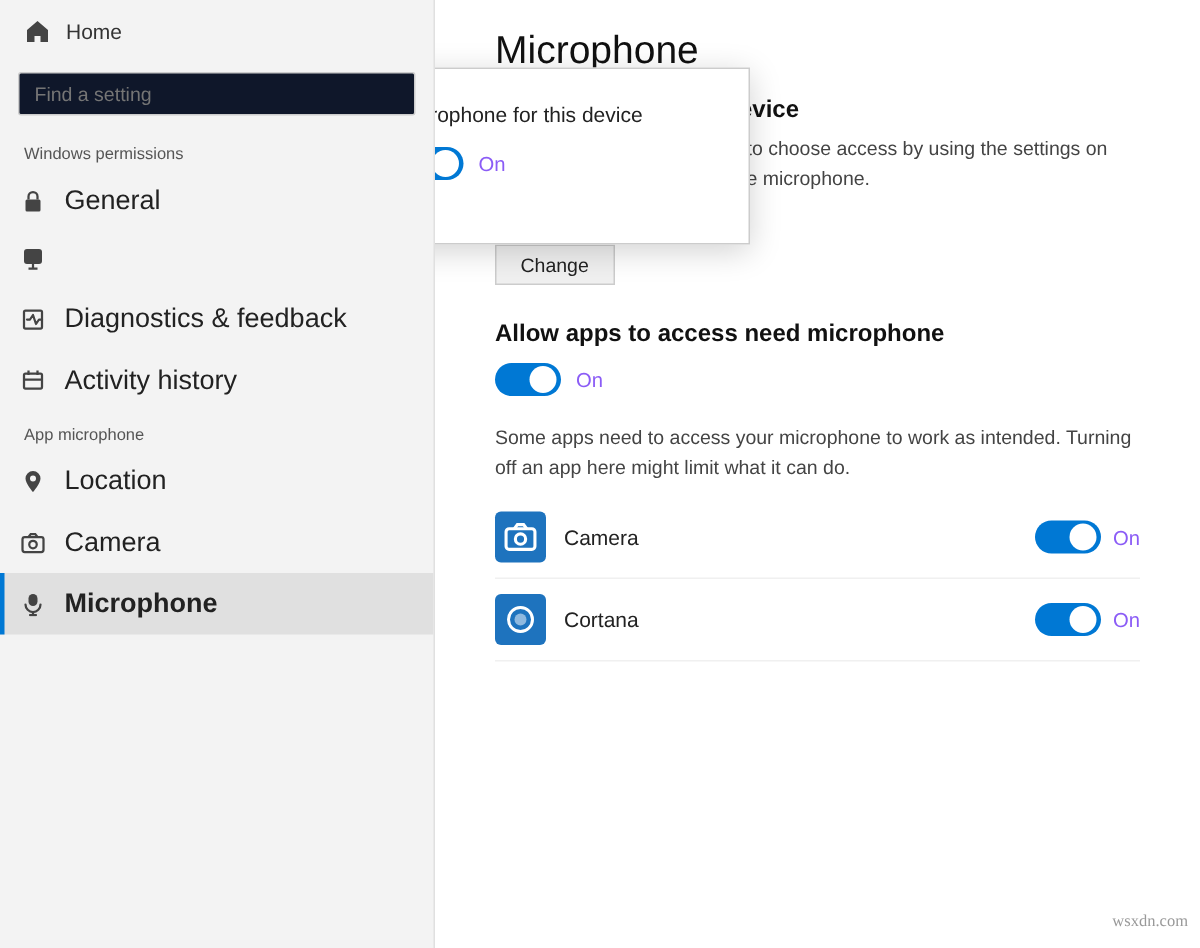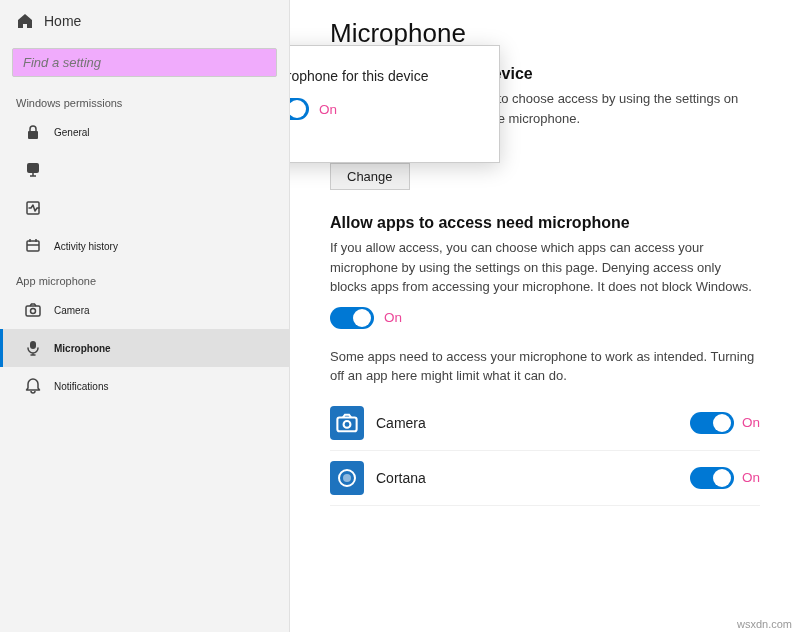--- a/index.html
+++ b/index.html
@@ -24,44 +24,43 @@
       font-size: 14px;
       color: #333;
       gap: 10px;
     }
     .search-box {
       margin: 6px 12px 10px 12px;
       padding: 6px 10px;
       border: 1px solid #ccc;
       border-radius: 2px;
       font-size: 13px;
-      background: #f0abfc;
+      background: #0f172a;
       color: #666;
       width: calc(100% - 24px);
-      font-style: italic;
     }
     .privacy-title {
       padding: 8px 16px 8px 16px;
       font-size: 15px;
       font-weight: 600;
       color: #111;
     }
     .section-header {
       padding: 10px 16px 4px 16px;
       font-size: 11px;
       font-weight: 400;
       color: #555;
       text-transform: none;
       letter-spacing: 0;
     }
     .nav-item {
       display: flex;
       align-items: center;
-      padding: 10px 21px;
-      font-size: 10px;
+      padding: 10px 10px;
+      font-size: 18px;
       color: #222;
       cursor: pointer;
       gap: 12px;
       border-left: 3px solid transparent;
     }
     .nav-item.active {
       background: #e0e0e0;
       border-left: 3px solid #0078d4;
       font-weight: 600;
     }
@@ -139,21 +138,21 @@
       height: 18px;
       background: #fff;
       border-radius: 50%;
       position: absolute;
       top: 2px;
       right: 3px;
       transition: left 0.2s;
     }
     .toggle-label {
       font-size: 13.5px;
-      color: #ec4899;
+      color: #8b5cf6;
     }
     .app-row {
       display: flex;
       align-items: center;
       padding: 10px 0;
       border-bottom: 1px solid #f0f0f0;
       gap: 12px;
     }
     .app-icon {
       width: 34px;
@@ -191,25 +190,26 @@
     }
     .overlay-title {
       font-size: 14px;
       color: #222;
       margin-bottom: 14px;
     }
 
     
     .watermark {
       position: absolute;
-      bottom: 2px;
+      bottom: 12px;
       right: 8px;
       font-size: 11px;
       color: #999;
       z-index: 200;
+      font-family: Liberation Serif, serif;
     }
   </style>
 </head>
 <body>
 
 <div class="sidebar">
   <div class="sidebar-home">
     <span class="nav-icon">
       <svg width="16" height="16" viewBox="0 0 16 16" fill="#444">
           <path d="M8 1L1 7v8h5v-4h4v4h5V7L8 1z"></path>
@@ -238,73 +238,72 @@
         </svg>
     </span>
   </div>
   <div class="nav-item">
     <span class="nav-icon">
       <svg width="16" height="16" viewBox="0 0 16 16" fill="none" stroke="#444" stroke-width="1.5">
           <rect x="2" y="2" width="12" height="12" rx="1"></rect>
           <path d="M4 8h2l2-3 2 6 2-3h2" stroke-linecap="round" stroke-linejoin="round"></path>
         </svg>
     </span>
+    <span>Diagnostics &amp; feedback</span>
   </div>
   <div class="nav-item">
     <span class="nav-icon">
       <svg width="16" height="16" viewBox="0 0 16 16" fill="none" stroke="#444" stroke-width="1.5">
           <rect x="2" y="3" width="12" height="10" rx="1"></rect>
           <path d="M5 1v3M11 1v3M2 7h12"></path>
         </svg>
     </span>
     <span>Activity history</span>
   </div>
 
   <div class="section-header">App microphone</div>
 
+  <div class="nav-item">
+    <span class="nav-icon">
+      <svg width="16" height="16" viewBox="0 0 16 16" fill="#444">
+          <path d="M8 1a5 5 0 00-5 5c0 3.5 5 9 5 9s5-5.5 5-9a5 5 0 00-5-5zm0 7a2 2 0 110-4 2 2 0 010 4z"></path>
+        </svg>
+    </span>
+    <span>Location</span>
+  </div>
   <div class="nav-item">
     <span class="nav-icon">
       <svg width="16" height="16" viewBox="0 0 16 16" fill="none" stroke="#444" stroke-width="1.5">
           <rect x="1" y="4" width="14" height="10" rx="1.5"></rect>
           <circle cx="8" cy="9" r="2.5"></circle>
           <path d="M5 4l1.5-2h3L11 4"></path>
         </svg>
     </span>
     <span>Camera</span>
   </div>
   <div class="nav-item active">
     <span class="nav-icon">
       <svg width="16" height="16" viewBox="0 0 16 16" fill="#444">
           <rect x="5" y="1" width="6" height="8" rx="3"></rect>
           <path d="M3 8a5 5 0 0010 0M8 13v2M6 15h4" stroke="#444" stroke-width="1.5" fill="none" stroke-linecap="round"></path>
         </svg>
     </span>
     <span>Microphone</span>
   </div>
-  <div class="nav-item">
-    <span class="nav-icon">
-      <svg width="16" height="16" viewBox="0 0 16 16" fill="none" stroke="#444" stroke-width="1.5">
-          <path d="M8 1a5 5 0 00-5 5v4l-1.5 2h13L13 10V6A5 5 0 008 1z" stroke-linejoin="round"></path>
-          <path d="M6 13a2 2 0 004 0"></path>
-        </svg>
-    </span>
-    <span>Notifications</span>
-  </div>
 </div>
 
 <div class="main-content">
   <h1 class="page-title">Microphone</h1>
 
   <div class="section-title">microphone on this device</div>
   <div class="section-desc">using this device will be able to choose access by using the settings on this s apps from accessing the microphone.</div>
   <div class="device-status">device is on</div>
   <button class="change-btn">Change</button>
 
   <div class="section-title">Allow apps to access need microphone</div>
-  <div class="section-desc">If you allow access, you can choose which apps can access your microphone by using the settings on this page. Denying access only blocks apps from accessing your microphone. It does not block Windows.</div>
   <div class="toggle-row">
     <div class="toggle-switch">
       <div class="knob"></div>
     </div>
     <span class="toggle-label">On</span>
   </div>
 
   <div class="section-desc">Some apps need to access your microphone to work as intended. Turning off an app here might limit what it can do.</div>
 
   <div class="app-row">

